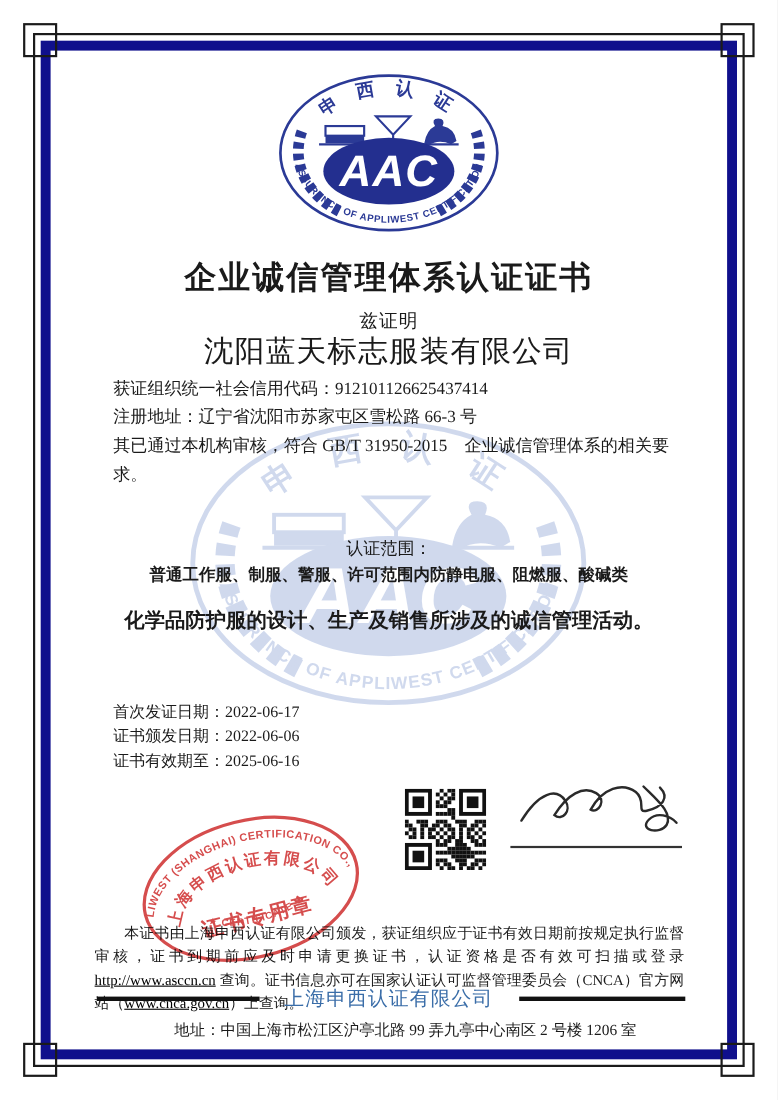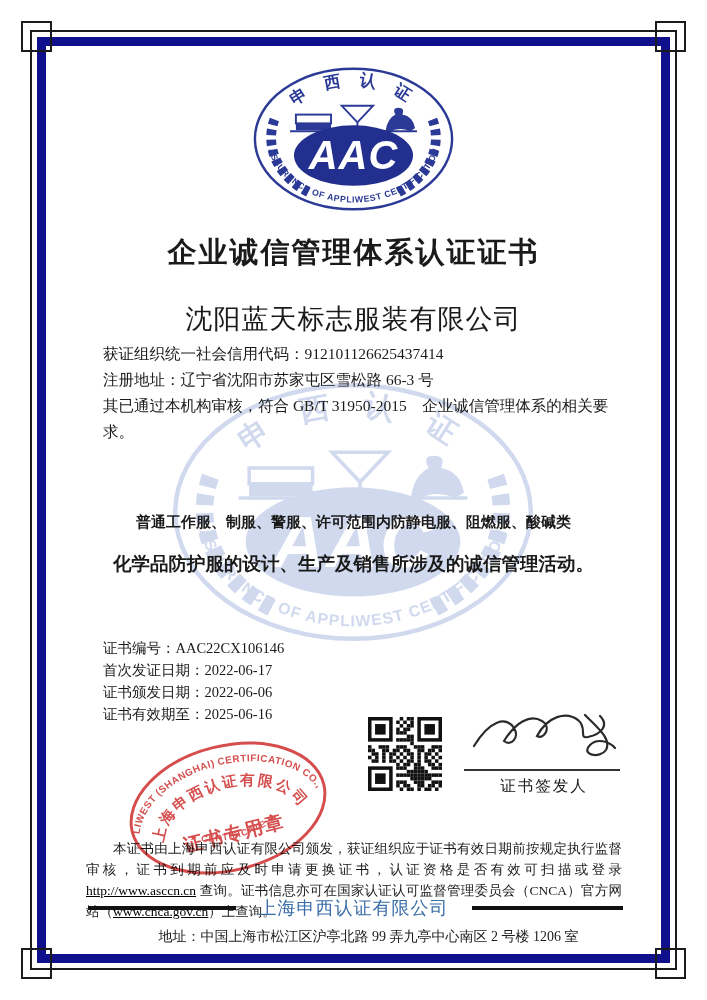--- a/index.html
+++ b/index.html
@@ -125,33 +125,34 @@
       <line class="mark-line" x1="40" y1="67" x2="170" y2="67"></line>
       <path class="mark-fill" d="M138,66 q2,-12 10,-16 q-4,-7 3,-7 q7,0 4,7 q11,2 13,14 l-5,3 q-12,-5 -21,1 z"></path>
       <ellipse class="oval" cx="105" cy="92" rx="61" ry="31"></ellipse>
       <text class="cn-arc" text-anchor="middle"><textPath href="#lg-top" startOffset="50%">申 西 认 证</textPath></text>
       <text class="aac" x="105" y="106" text-anchor="middle">AAC</text>
       <text class="en-arc" text-anchor="middle"><textPath href="#lg-bot" startOffset="50%">ASSURANCE OF APPLIWEST CERTIFICATION</textPath></text>
     </svg>
   </div>
 
   <div class="abs center title">企业诚信管理体系认证证书</div>
+  <div class="abs center certify">兹证明</div>
   <div class="abs center company">沈阳蓝天标志服装有限公司</div>
 
   <div class="abs info-block">
     <div>获证组织统一社会信用代码：912101126625437414</div>
     <div>注册地址：辽宁省沈阳市苏家屯区雪松路 66-3 号</div>
     <div>其已通过本机构审核，符合 GB/T 31950-2015　企业诚信管理体系的相关要求。</div>
   </div>
 
+  <div class="abs center scope-label">认证范围：</div>
   <div class="abs center scope1">普通工作服、制服、警服、许可范围内防静电服、阻燃服、酸碱类</div>
   <div class="abs center scope2">化学品防护服的设计、生产及销售所涉及的诚信管理活动。</div>
 
   <div class="abs cert-block">
-    <div>证书编号：AAC22CX106146</div>
     <div>首次发证日期：2022-06-17</div>
     <div>证书颁发日期：2022-06-06</div>
     <div>证书有效期至：2025-06-16</div>
   </div>
 
   <svg class="qr" id="qr" viewBox="0 0 74 74">
       <rect x="31.714285714285715" y="0" width="3.5238095238095237" height="3.5238095238095237" fill="#111"></rect>
       <rect x="38.76190476190476" y="0" width="3.5238095238095237" height="3.5238095238095237" fill="#111"></rect>
       <rect x="42.285714285714285" y="0" width="3.5238095238095237" height="3.5238095238095237" fill="#111"></rect>
       <rect x="28.19047619047619" y="3.5238095238095237" width="3.5238095238095237" height="3.5238095238095237" fill="#111"></rect>
@@ -309,21 +310,20 @@
       <rect x="56.38095238095238" y="7.0476190476190474" width="10.571428571428571" height="10.571428571428571" fill="#111"></rect>
       <rect x="0" y="49.33333333333333" width="24.666666666666664" height="24.666666666666664" fill="#111"></rect>
       <rect x="3.5238095238095237" y="52.857142857142854" width="17.61904761904762" height="17.61904761904762" fill="#fff"></rect>
       <rect x="7.0476190476190474" y="56.38095238095238" width="10.571428571428571" height="10.571428571428571" fill="#111"></rect>
     </svg>
 
   <svg class="sig" viewBox="0 0 152 60">
     <path d="M6,40 C22,14 38,10 46,22 C52,31 43,41 36,35 C48,16 62,8 74,15 C84,21 76,34 69,30 C80,10 98,5 110,14 C120,22 110,33 120,31 C134,28 141,19 132,10 M117,9 C129,21 144,33 138,44 C132,53 112,49 122,39 C129,32 141,35 147,42" fill="none" stroke="#2a2a2a" stroke-width="2.2" stroke-linecap="round"></path>
   </svg>
   <div class="sig-line"></div>
-  <div class="signer">证书签发人</div>
 
   <p class="abs notice"><span>本证书由上海申西认证有限公司颁发，获证组织应于证书有效日期前按规定执行监督审核，证书到期前应及时申请更换证书，认证资格是否有效可扫描或登录 </span><a href="#">http://www.asccn.cn</a><span> 查询。证书信息亦可在国家认证认可监督管理委员会（CNCA）官方网站（</span><a href="#">www.cnca.gov.cn</a><span>）上查询。</span></p>
 
   <div class="stamp">
     <svg viewBox="0 0 220 150">
       <defs>
         <path id="st-top" d="M16,82 A95,60 0 0 1 204,82"></path>
         <path id="st-bot" d="M30,66 A83,55 0 0 0 190,66"></path>
         <path id="st-cn" d="M40,88 A72,44 0 0 1 180,88"></path>
       </defs>

